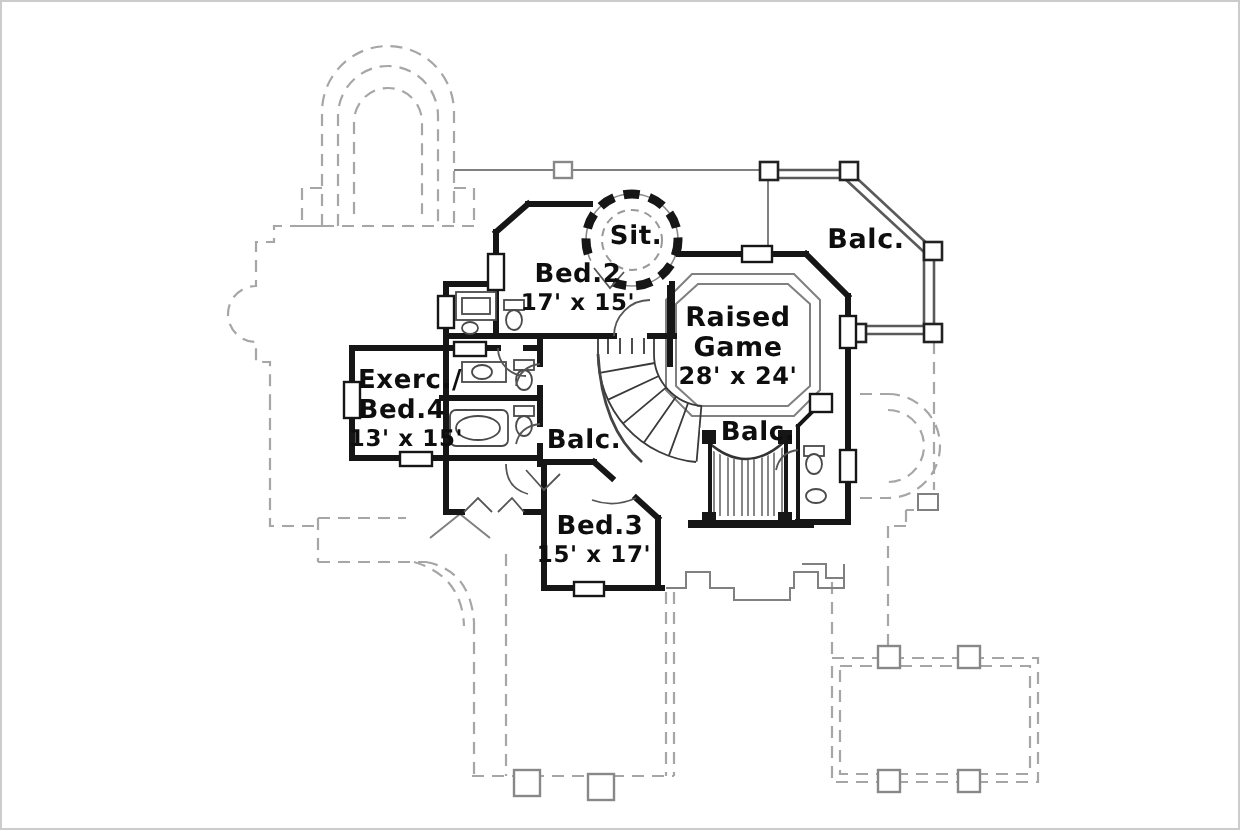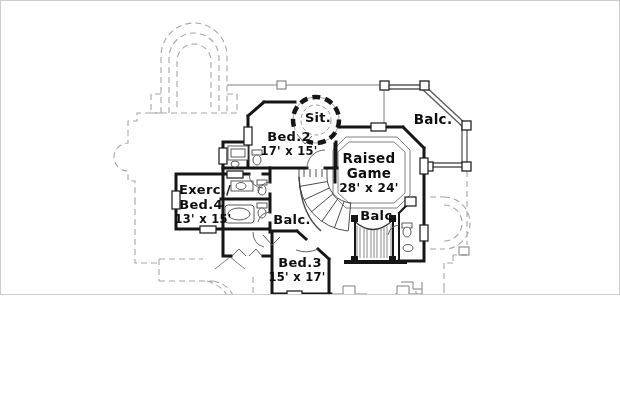--- a/index.html
+++ b/index.html
@@ -1,17 +1,17 @@
 <!DOCTYPE html>
 <html style="--c-wall: #161616; --c-dashed: #a6a6a6; --c-text: #0e0e0e; --c-bg: #ffffff;"><head>
 <meta charset="utf-8">
 <style>
   html,body{margin:0;padding:0;background:#ffffff;}
   .canvas{
-    position:relative;width:620px;height:295px;box-sizing:border-box;
+    position:relative;width:620px;height:415px;box-sizing:border-box;
     background:var(--c-bg,#ffffff);border:1px solid #cccccc;
     font-family:"DejaVu Sans", sans-serif;overflow:hidden;
   }
   .canvas svg{position:absolute;left:0;top:0;}
   text{fill:var(--c-text,#0e0e0e);font-weight:bold;letter-spacing:.3px;}
   .t13{font-size:13px;} .t135{font-size:13.5px;} .t115{font-size:11.5px;} .t12{font-size:12px;}
   .dash{stroke:var(--c-dashed,#a6a6a6);stroke-width:1.1;fill:none;stroke-dasharray:6 4;}
   .thin{stroke:#808080;stroke-width:1;fill:none;}
   .rail{stroke:#5a5a5a;stroke-width:1.3;fill:none;}
   .post{fill:#ffffff;stroke:#222222;stroke-width:1.3;}

